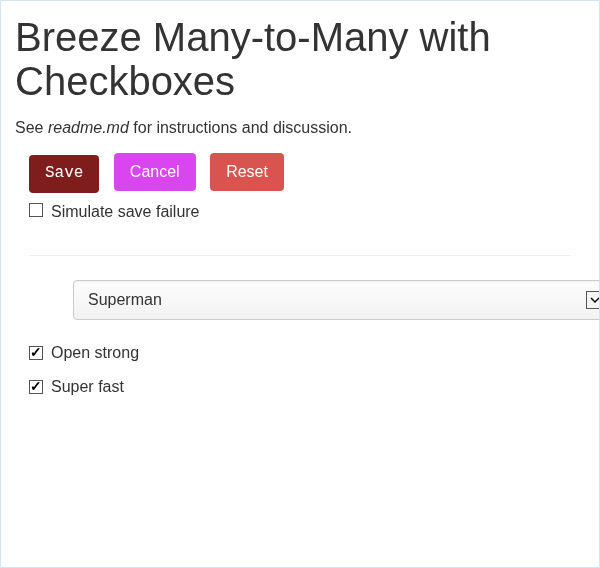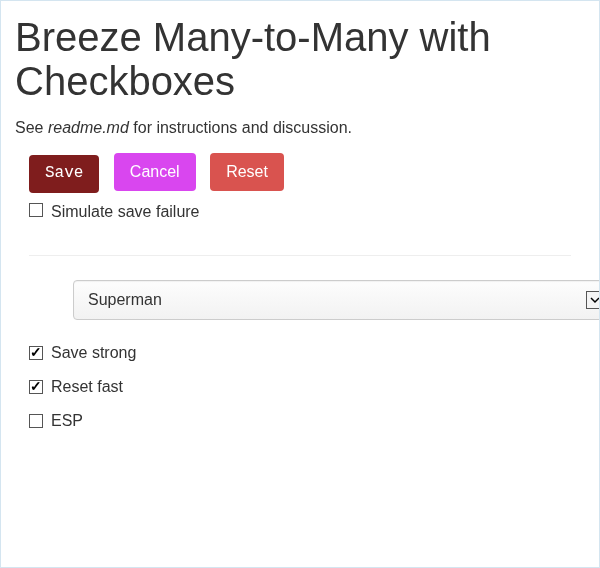--- a/index.html
+++ b/index.html
@@ -124,29 +124,23 @@
             <path d="M1 3 L5 7 L9 3" fill="none" stroke="#000" stroke-width="1.5"></path>
           </svg>
       </span>
     </div>
   </div>
 
   <div class="powers">
     <div class="power-item">
       <label>
         <span class="cbox checked"></span>
-        <span>Save strong</span>
+        <span>Open strong</span>
       </label>
     </div>
     <div class="power-item">
       <label>
         <span class="cbox checked"></span>
-        <span>Reset fast</span>
-      </label>
-    </div>
-    <div class="power-item">
-      <label>
-        <span class="cbox"></span>
-        <span>ESP</span>
+        <span>Super fast</span>
       </label>
     </div>
   </div>
 </div>
 
 </body></html>

